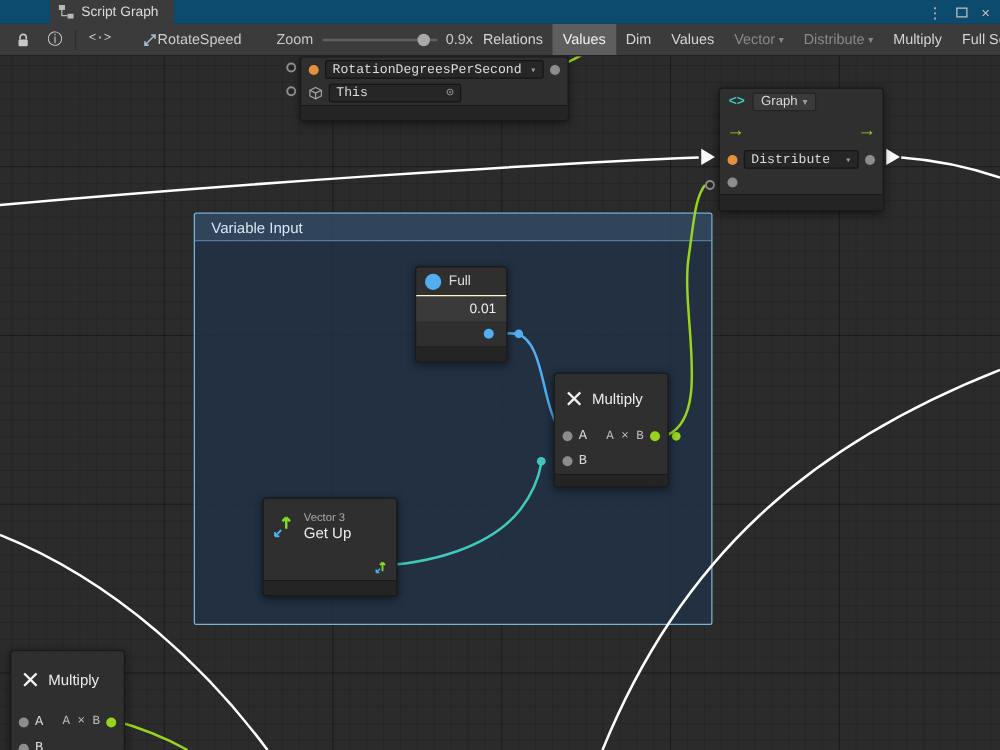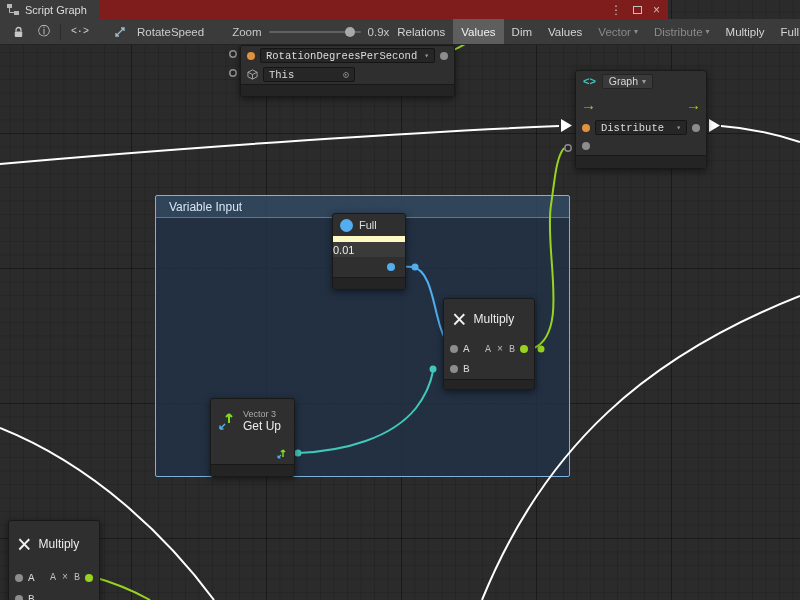--- a/index.html
+++ b/index.html
@@ -14,40 +14,40 @@
     background-image:
       linear-gradient(rgba(0,0,0,.30) 1px, transparent 1px),
       linear-gradient(90deg, rgba(0,0,0,.30) 1px, transparent 1px),
       linear-gradient(rgba(0,0,0,.12) 1px, transparent 1px),
       linear-gradient(90deg, rgba(0,0,0,.12) 1px, transparent 1px);
     background-size:135px 135px,135px 135px,13.5px 13.5px,13.5px 13.5px;
     background-position:-4px -2px;
   }
   
   .titlebar{
-    position:absolute; left:0; top:0; width:668px; height:19px; z-index:11;
-    background:#7f1d1d; display:flex; align-items:stretch;
+    position:absolute; left:0; top:0; width:800px; height:19px; z-index:11;
+    background:#0c4a6e; display:flex; align-items:stretch;padding-left:40px;
   }
   .tab{
     display:flex; align-items:center; gap:6px; padding:0 12px 0 7px;
     background:#3b3b3b; font-size:11px; color:#dcdcdc;
   }
   .winctl{ margin-left:auto; display:flex; align-items:center; gap:11px; padding-right:8px; color:#c2c2c2; font-size:12px;}
   .maxbox{ width:9px; height:8px; border:1px solid #c2c2c2; display:inline-block;}
   
   .toolbar{
     position:absolute; left:0; top:19px; width:800px; height:26px; z-index:10;
     background:#3b3b3b; border-bottom:1px solid #232323;
     display:flex; align-items:center; font-size:11.5px; color:#d2d2d2;
     padding-left:6px; overflow:hidden; white-space:nowrap;
   }
   .tico{ display:inline-flex; align-items:center; justify-content:center; height:26px; padding:0 7px; flex:none;}
   .tsep{ width:1px; height:16px; background:#2c2c2c; margin:0 3px; flex:none;}
   .codeglyph{ font-family:"Liberation Mono", monospace; font-size:10px; color:#cfcfcf;}
-  .graphname{ display:inline-flex; align-items:center; gap:11px; margin-left:18px; color:#cccccc; flex:none;}
+  .graphname{ display:inline-flex; align-items:center; gap:0; margin-left:18px; color:#cccccc; flex:none;}
   .zoomwrap{ display:inline-flex; align-items:center; gap:7px; margin-left:28px; color:#c8c8c8; flex:none;}
   .slider{ position:relative; width:92px; height:2px; background:#606060; border-radius:1px; display:inline-block;}
   .knob{ position:absolute; left:76px; top:-4px; width:10px; height:10px; border-radius:50%; background:#a9a9a9;}
   .tb-buttons{ margin-left:auto; display:flex; align-items:stretch; height:26px; flex:none;}
   .tb{
     background:none; border:none; color:#d4d4d4; font:inherit; font-size:11.5px;
     padding:0 8px; height:26px; display:inline-flex; align-items:center; gap:3px; flex:none; cursor:default;
   }
   .tb.active{ background:#5e5e5e; color:#f0f0f0;}
   .tb.disabled{ color:#8a8a8a;}
@@ -90,36 +90,36 @@
   .kindbtn{ background:#3a3a3a; border:1px solid #242424; border-radius:2px; color:#d8d8d8; font:inherit; font-size:10.5px; height:15px; display:inline-flex; align-items:center; padding:0 6px; gap:4px; cursor:default;}
   .flowrow{ height:27px; display:flex; align-items:center; justify-content:space-between; padding:0 5px;}
   .flow-arrow{ color:#98d41e; font-weight:bold; font-size:15px; line-height:1;}
   
   .mhead{ height:40px; display:flex; align-items:center; gap:7px; padding:0 8px; font-size:12px; color:#ececec;}
   .mhead .xglyph{ font-size:25px; color:#f2f2f2; line-height:1; font-weight:400;}
   .mhead2{ height:46px; }
   
   .fhead{ height:22px; display:flex; align-items:center; gap:6px; padding:0 7px;}
   .bluecircle{ width:13px; height:13px; border-radius:50%; background:#52aef0; flex:none;}
-  .fval{ height:21px; background:#3a3a3a; border-top:6px solid #fef9c3; display:flex; align-items:center; justify-content:flex-start; padding-right:8px; font-size:11px; color:#eee;}
+  .fval{ height:21px; background:#3a3a3a; border-top:1px solid #fef9c3; display:flex; align-items:center; justify-content:flex-end; padding-right:8px; font-size:11px; color:#eee;}
   .fports{ height:20px; display:flex; align-items:center; padding:0 6px;}
   
   .vhead{ height:45px; display:flex; align-items:center; gap:6px; padding:0 6px;}
   .vtxt{ display:flex; flex-direction:column; line-height:1.15;}
   .vsub{ font-size:9px; color:#aaa;}
   .vtitle{ font-size:12px; color:#ececec;}
 </style>
 </head>
 <body>
 
 <div class="stage">
 
   <div class="grid"></div>
 
-  <div class="groupbox" style="left:155px;top:195px;width:415px;height:282px">
+  <div class="groupbox" style="left:155px;top:170px;width:415px;height:330px">
     <div class="grouphead">
       <span>Variable Input</span>
     </div>
   </div>
 
   <svg class="wires" width="800" height="600" viewBox="0 0 800 600">
 
     <path d="M 0 164 C 190 147, 430 131, 559 126" stroke="#ffffff" stroke-width="2" fill="none"></path>
     <path d="M 721 126 C 748 128, 776 134, 800 142" stroke="#ffffff" stroke-width="2" fill="none"></path>
     <path d="M 0 428 C 95 466, 168 538, 214 600" stroke="#ffffff" stroke-width="2" fill="none"></path>
@@ -151,21 +151,21 @@
         <span>RotationDegreesPerSecond</span>
         <span class="caret">▾</span>
       </div>
       <span class="dot"></span>
     </div>
     <div class="portrow" style="height:19px">
       <svg width="11" height="11" viewBox="0 0 12 12">
         <path d="M6 1 L11 3.5 V8.5 L6 11 L1 8.5 V3.5 Z" fill="none" stroke="#aaaaaa"></path>
         <path d="M1 3.5 L6 6 L11 3.5 M6 6 V11" stroke="#aaaaaa" fill="none"></path>
       </svg>
-      <div class="field" style="width:92px">
+      <div class="field" style="width:106px">
         <span>This</span>
         <span class="caret" style="font-size:10px">⊙</span>
       </div>
     </div>
     <div class="nfooter"></div>
   </div>
 
   <div class="node" style="left:575px;top:70px;width:132px">
     <div class="sv-kind">
       <span class="brackets">&lt;&gt;</span>
@@ -217,21 +217,21 @@
       <span class="outlabel">A × B</span>
       <span class="dot green"></span>
     </div>
     <div class="portrow" style="height:20px">
       <span class="dot"></span>
       <span class="plabel">B</span>
     </div>
     <div class="nfooter" style="height:10px"></div>
   </div>
 
-  <div class="node" style="left:210px;top:398px;width:85px">
+  <div class="node" style="left:210px;top:398px;width:108px">
     <div class="vhead">
       <svg width="20" height="20">
         <path d="M12 2 v9 M12 2 l-3 3 M12 2 l3 3" stroke="#7ddc1f" stroke-width="2" fill="none"></path>
         <path d="M3 17 L8 12 M3 17 v-3.5 M3 17 h3.5" stroke="#4fb0f0" stroke-width="1.5" fill="none"></path>
       </svg>
       <div class="vtxt">
         <span class="vsub">Vector 3</span>
         <span class="vtitle">Get Up</span>
       </div>
     </div>

